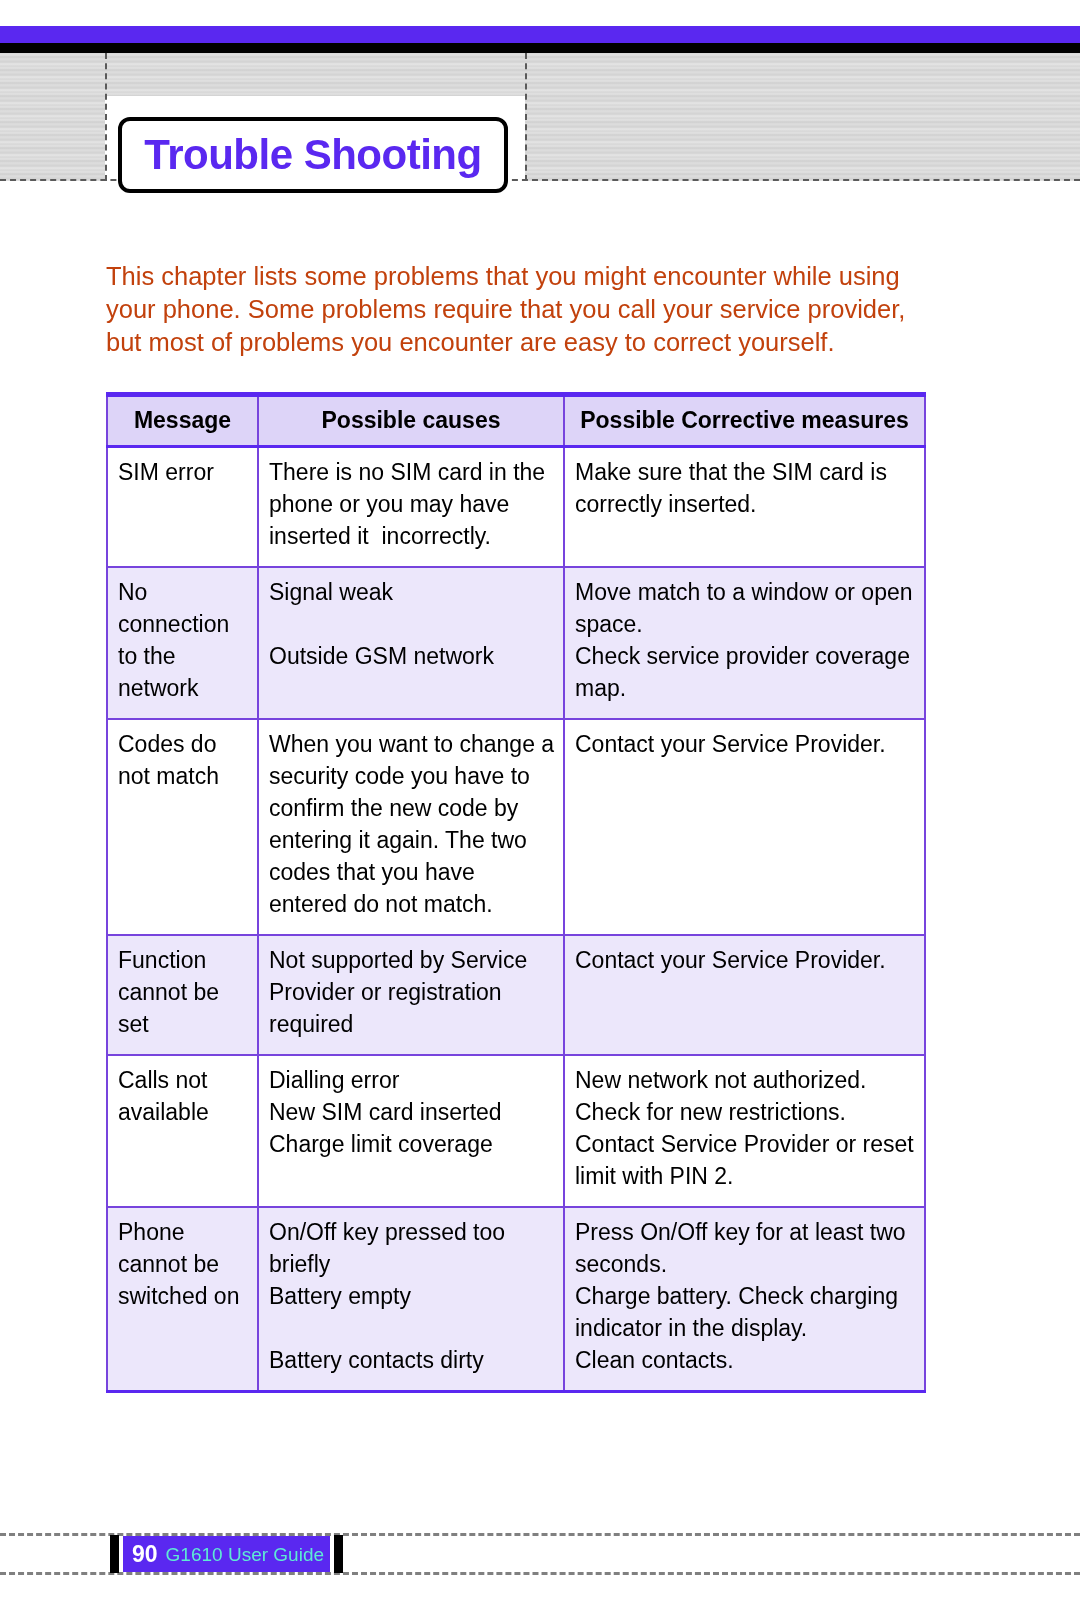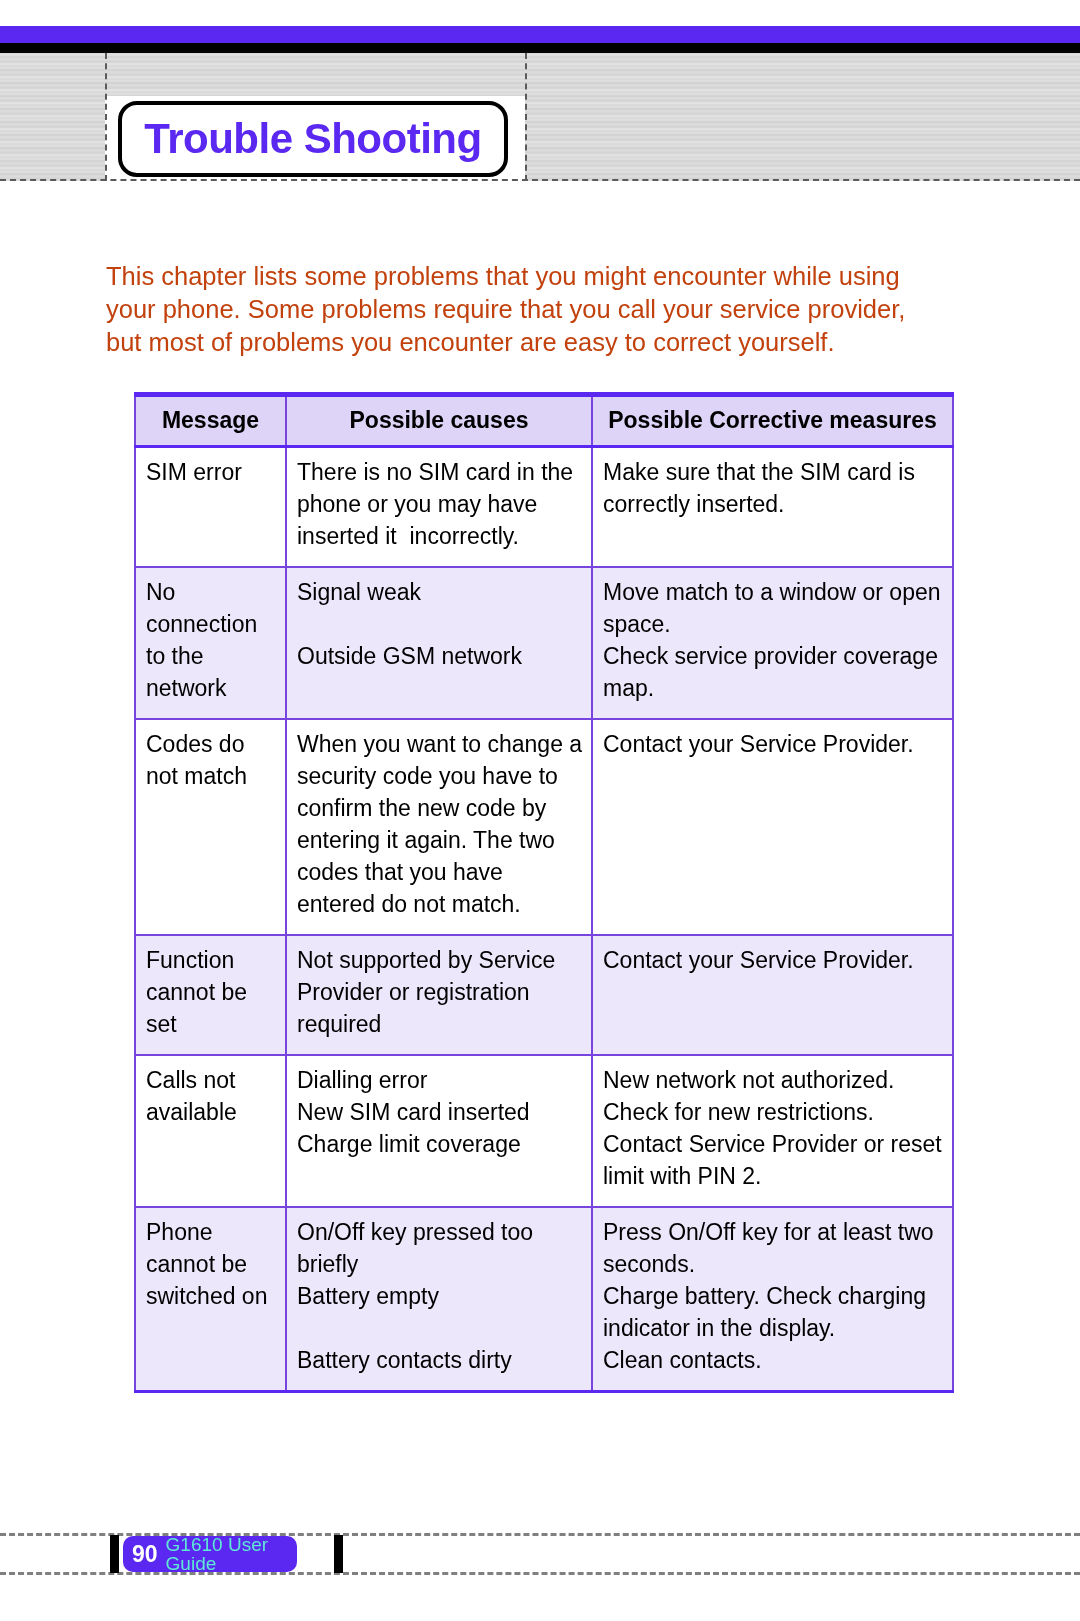--- a/index.html
+++ b/index.html
@@ -62,26 +62,26 @@
   .dash-v.right { left: 525px; }
   .dash-h-banner {
     position: absolute;
     left: 0; top: 179px;
     width: 1080px; height: 0;
     border-top: 2px dashed #5a5a5a;
   }
 
   .chapter-title-box {
     position: absolute;
-    left: 118px; top: 101px;
+    left: 118px; top: 117px;
     width: 390px; height: 76px;
     box-sizing: border-box;
     background: #ffffff;
     border: 4px solid #000000;
-    border-radius: 19px;
+    border-radius: 12px;
     display: flex;
     align-items: center;
     justify-content: center;
   }
   .chapter-title-box .title-text {
     font-size: 42px;
     font-weight: bold;
     color: #5a28f0;
     letter-spacing: -0.5px;
     white-space: nowrap;
@@ -100,21 +100,20 @@
   
   .tbl-wrap {
     position: absolute;
     left: 106px; top: 392px;
     width: 818px;
   }
   table.tshoot {
     border-collapse: collapse;
     width: 818px;
     table-layout: fixed;
-    margin-left: 28px;
   }
   table.tshoot col.c1 { width: 151px; }
   table.tshoot col.c2 { width: 306px; }
   table.tshoot col.c3 { width: 361px; }
 
   table.tshoot th,
   table.tshoot td {
     border-left: 2px solid #7744dd;
     border-right: 2px solid #7744dd;
     border-top: 2px solid #7744dd;
@@ -163,28 +162,27 @@
   }
   .footer-tick-right {
     position: absolute;
     left: 334px; top: 1535px;
     width: 9px; height: 38px;
     background: #000000;
   }
   .footer-badge {
     position: absolute;
     left: 123px; top: 1536px;
-    width: 174px; height: 36px;
+    width: 207px; height: 36px;
     background: #5a28f0;
     display: flex;
     align-items: center;
     gap: 8px;
     padding-left: 9px;
     box-sizing: border-box;
-    border-radius: 10px;
   }
   .footer-badge .pagenum {
     color: #ffffff;
     font-size: 23px;
     font-weight: bold;
     line-height: 1;
   }
   .footer-badge .guide {
     color: #5eead4;
     font-size: 19px;

